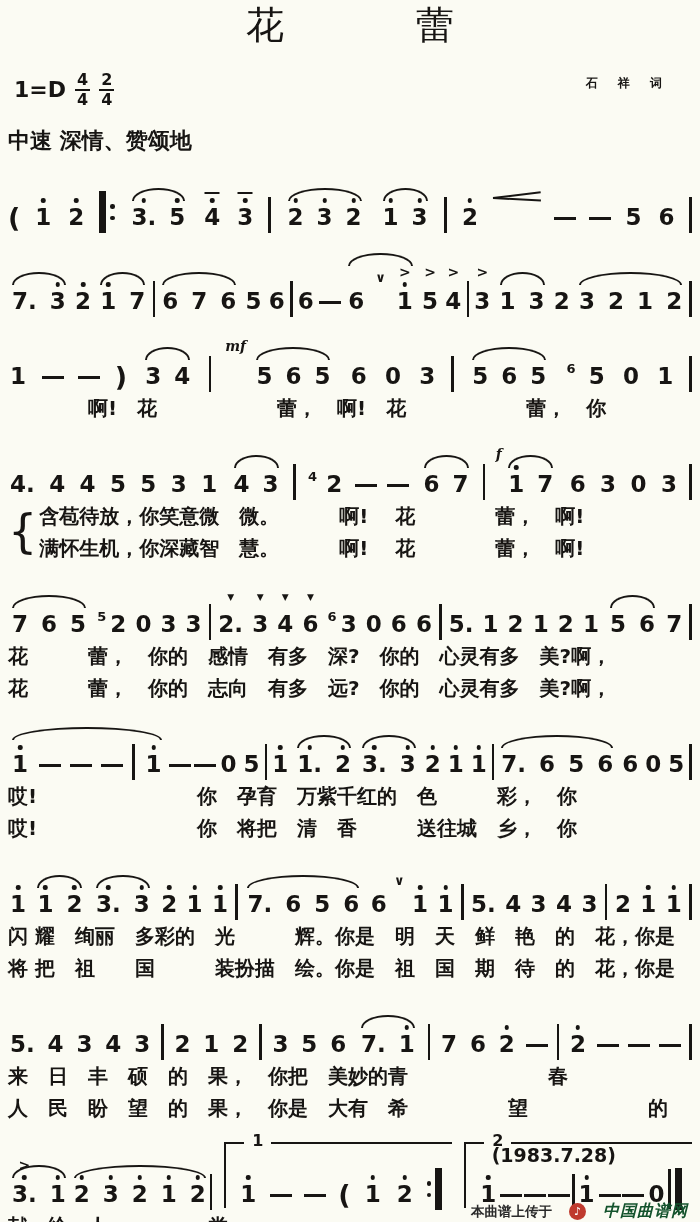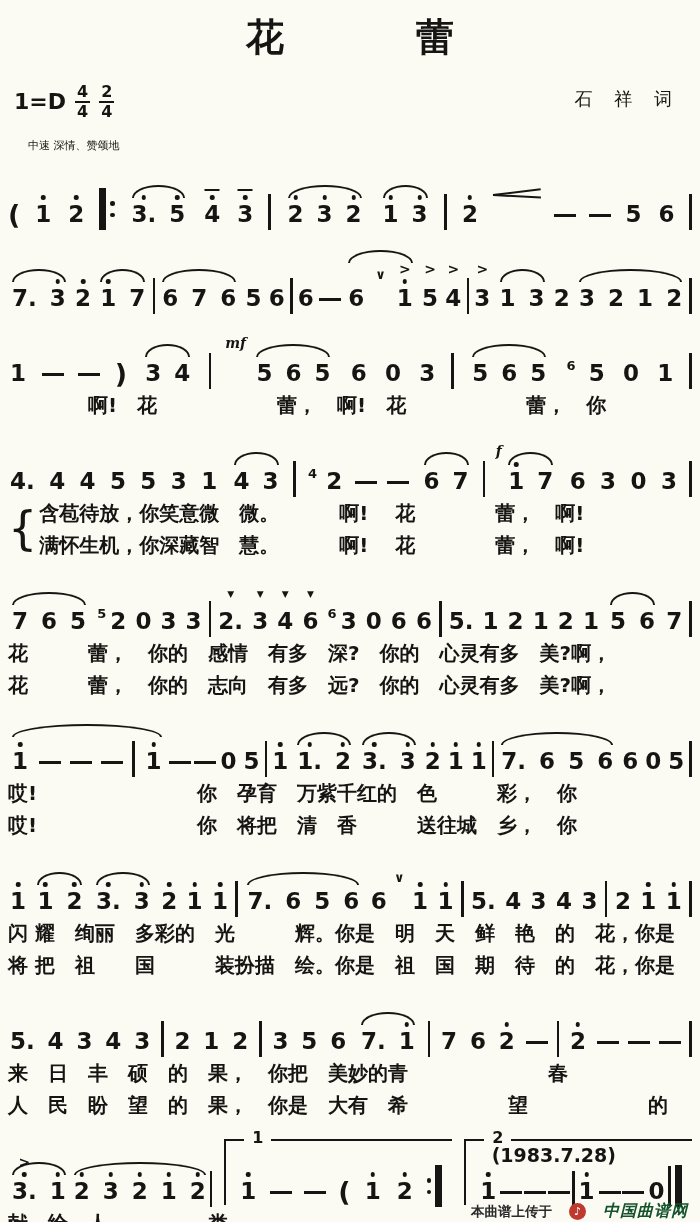--- a/index.html
+++ b/index.html
@@ -1,26 +1,26 @@
 <!DOCTYPE html>
 <html><head>
 <meta charset="utf-8">
 <style>
 *{margin:0;padding:0;box-sizing:border-box}
 html,body{width:700px;height:1222px}
 body{background:#fbfbf3;color:#171513;font-family:"DejaVu Sans","Liberation Sans",sans-serif;overflow:hidden;position:relative}
-.title{text-align:center;font-size:38px;font-weight:bold;padding-top:12px}
+.title{text-align:center;font-size:38px;font-weight:normal;padding-top:0}
 .title .tchar{display:inline-block}
 .title .tchar:first-child{margin-right:132px}
-.keyrow{display:flex;justify-content:space-between;align-items:flex-start;padding:20px 20px 0 14px}
+.keyrow{display:flex;justify-content:space-between;align-items:flex-start;padding:20px 30px 0 14px}
 .keysig{display:flex;align-items:center;gap:9px;font-size:22px;font-weight:bold}
 .ts{display:inline-flex;flex-direction:column;align-items:center;font-size:16px;line-height:1.1;font-weight:bold}
 .ts .num{border-bottom:2px solid #171513;padding:0 2px}
-.credit{font-size:18px;font-weight:normal;letter-spacing:8px;padding-top:4px}
-.tempo{font-size:11px;font-weight:normal;padding:18px 0 0 28px}
+.credit{font-size:12px;font-weight:bold;letter-spacing:8px;padding-top:4px}
+.tempo{font-size:22px;font-weight:bold;padding:18px 0 0 8px}
 #systems{padding:0 8px}
 .sys{margin-top:19px}
 .mline{display:flex;align-items:flex-end;justify-content:space-between;min-height:56px}
 .note{position:relative;display:inline-block;font-weight:bold;font-size:23px;line-height:1;padding:0 1px}
 .nd{display:inline-block;line-height:1;padding:1px 1px 2px}
 .oct{position:absolute;top:-7px;left:50%;transform:translateX(-50%);width:4.5px;height:4.5px;border-radius:50%;background:#171513}
 .mac{position:absolute;top:-13px;left:50%;transform:translateX(-50%);width:15px;height:0;border-top:2.5px solid #171513}
 .acc{position:absolute;top:-24px;left:50%;transform:translateX(-50%);font-size:14px;font-weight:bold}
 .acc.tri{font-size:9px;top:-19px}
 .note.grace{font-size:13px;top:-13px;margin-right:-5px}

